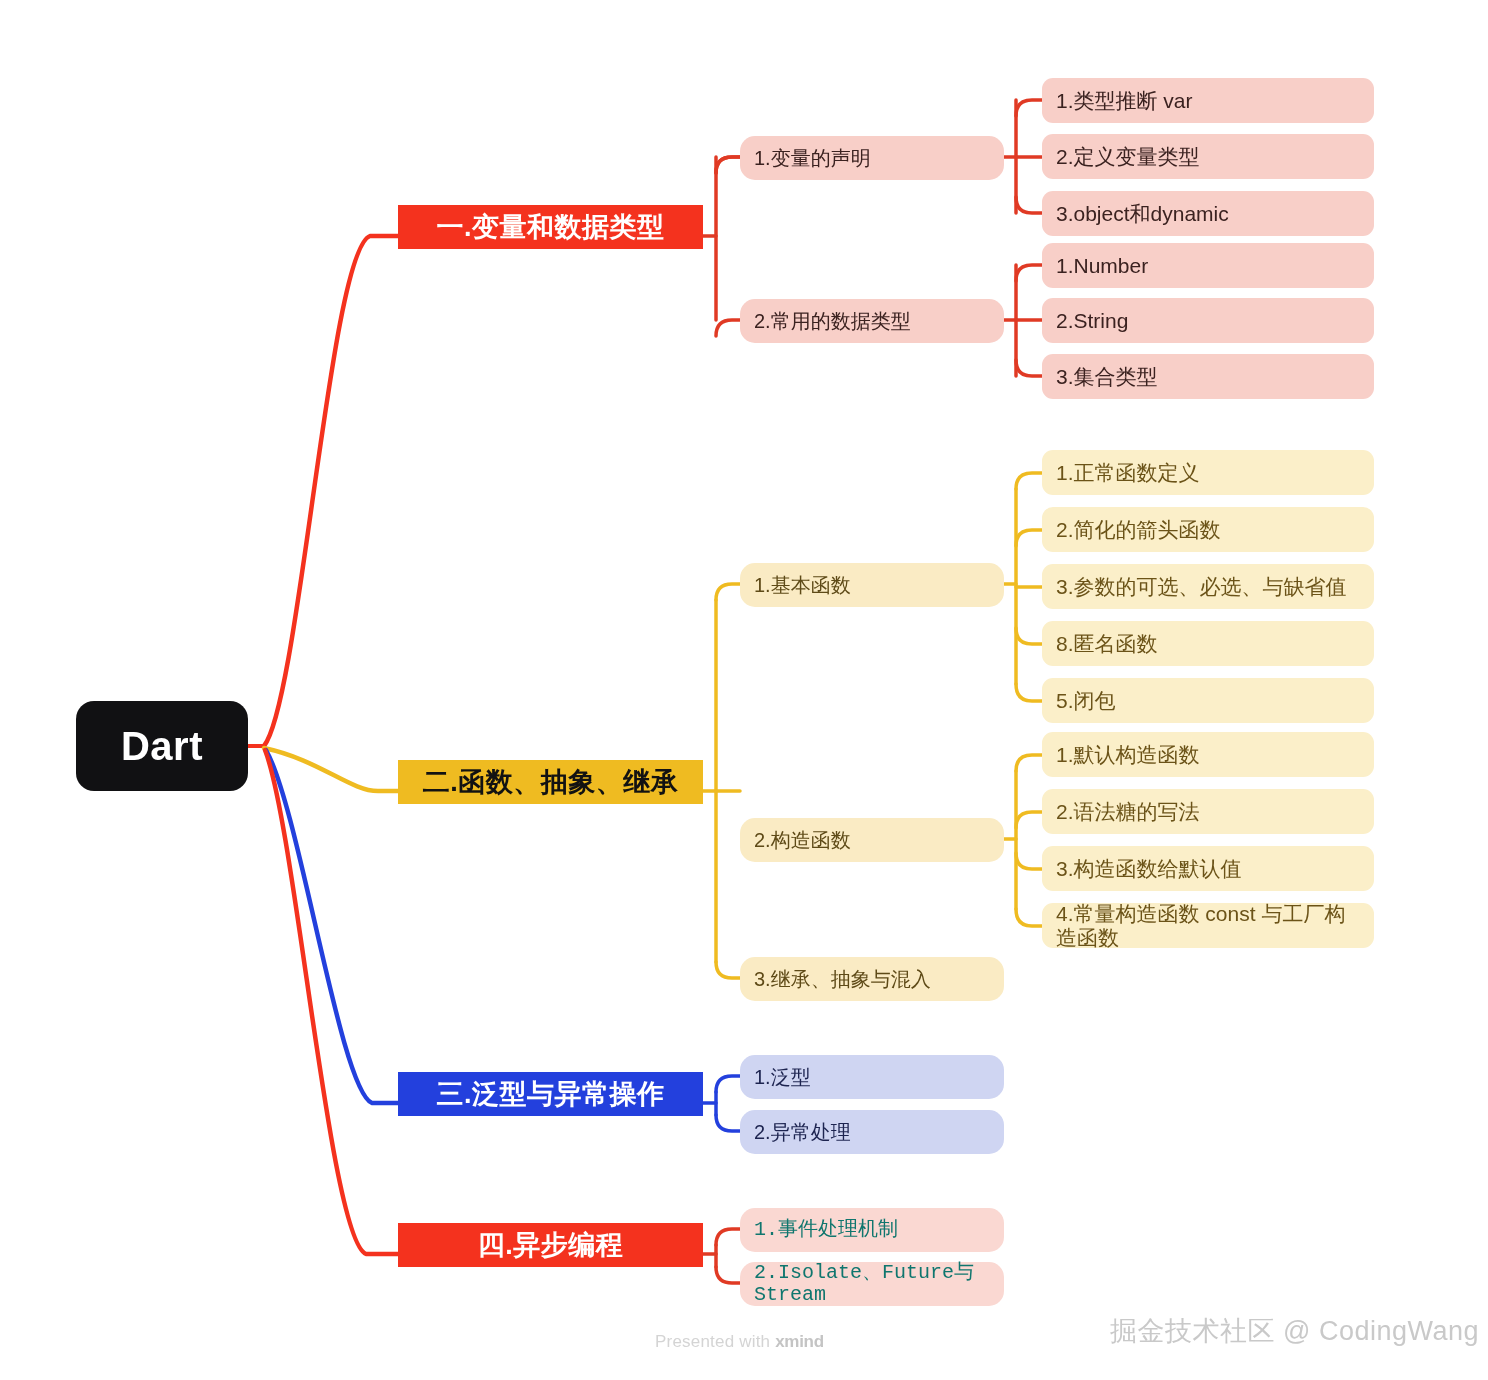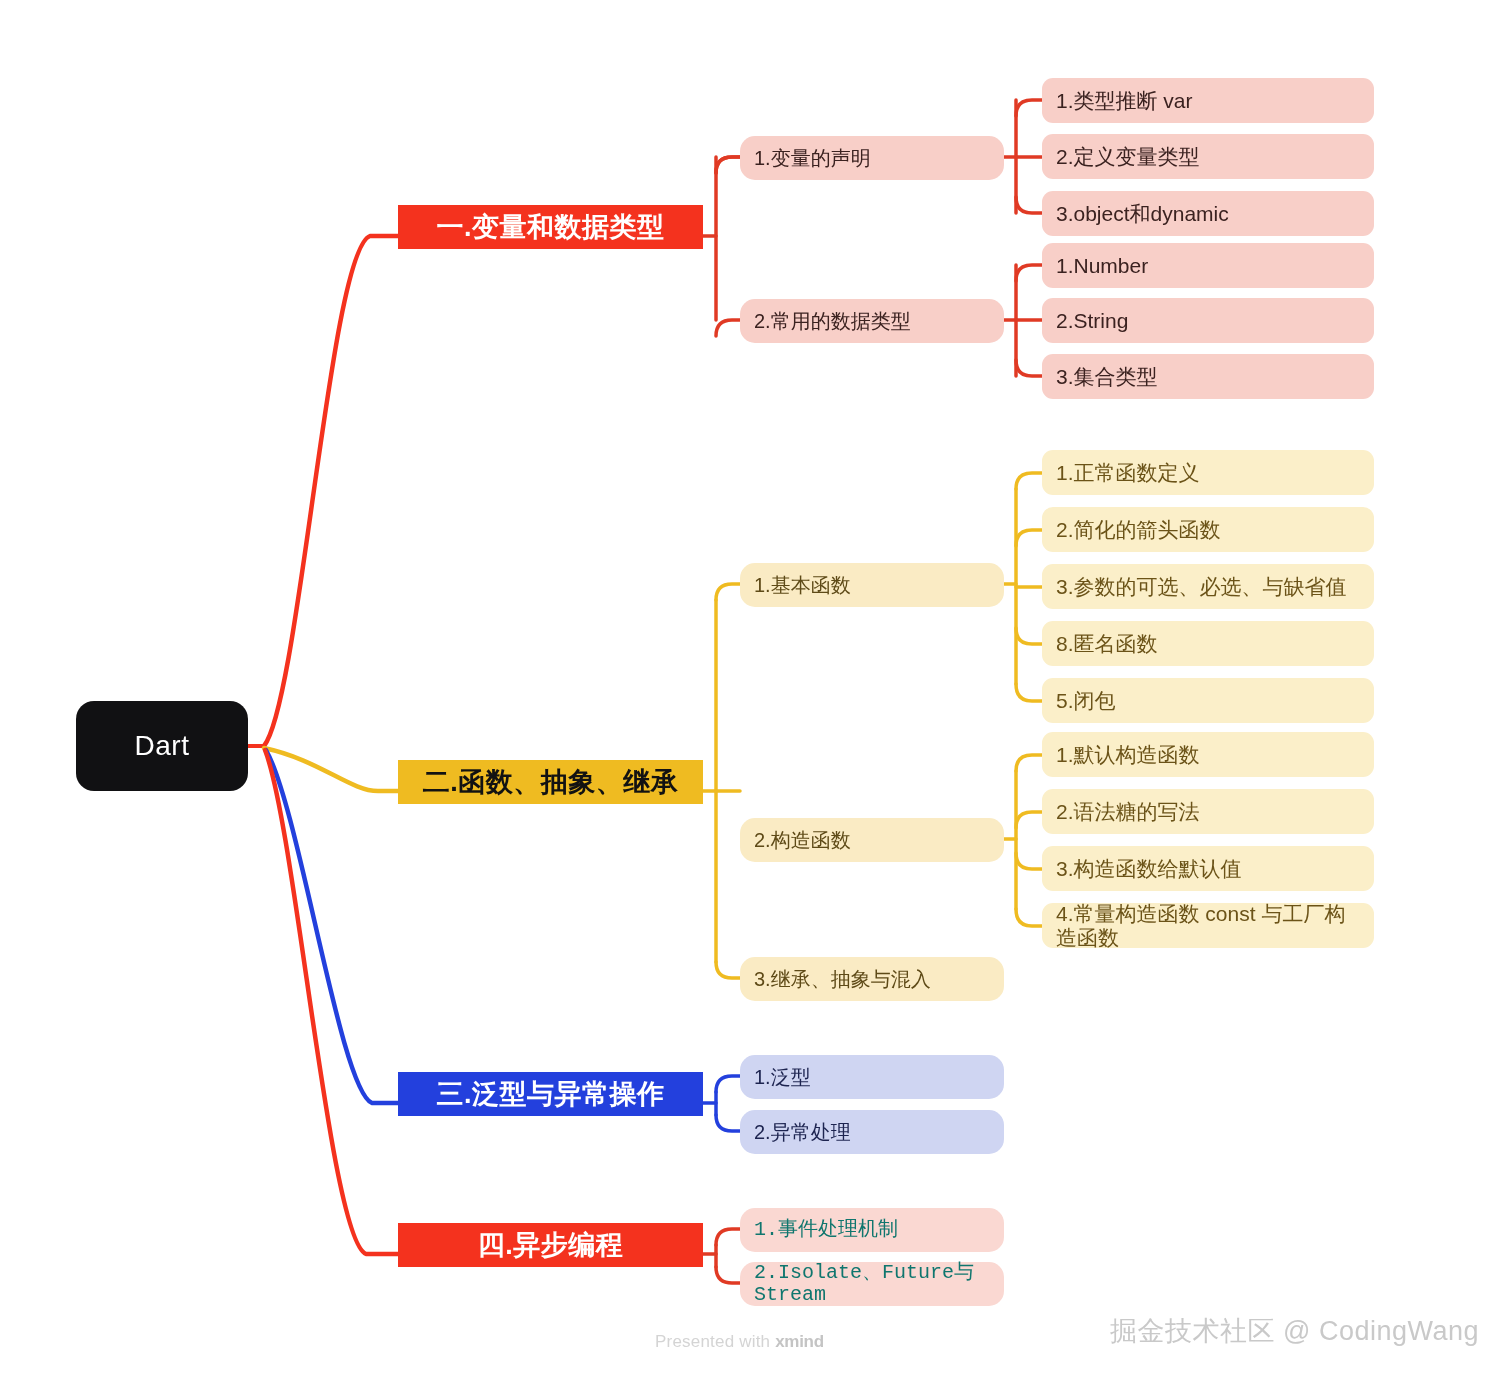--- a/index.html
+++ b/index.html
@@ -13,21 +13,21 @@
 
   .node{position:absolute;box-sizing:border-box;display:flex;align-items:center;border-radius:14px;}
   .node span{display:block;width:100%;}
 
   
   .root{
     left:76px;top:701px;width:172px;height:90px;
     background:#111113;border-radius:18px;justify-content:center;
   }
   .root span{
-    color:#ffffff;font-size:28px;font-weight:400;text-align:center;letter-spacing:0.5px;
+    color:#ffffff;font-size:40px;font-weight:700;text-align:center;letter-spacing:0.5px;
   }
 
   
   .lvl1{
     left:398px;width:305px;height:44px;border-radius:0;justify-content:center;
   }
   .lvl1 span{
     font-size:27px;font-weight:700;text-align:center;letter-spacing:0.5px;
   }
   .lvl1.red{background:#F4321E;}

